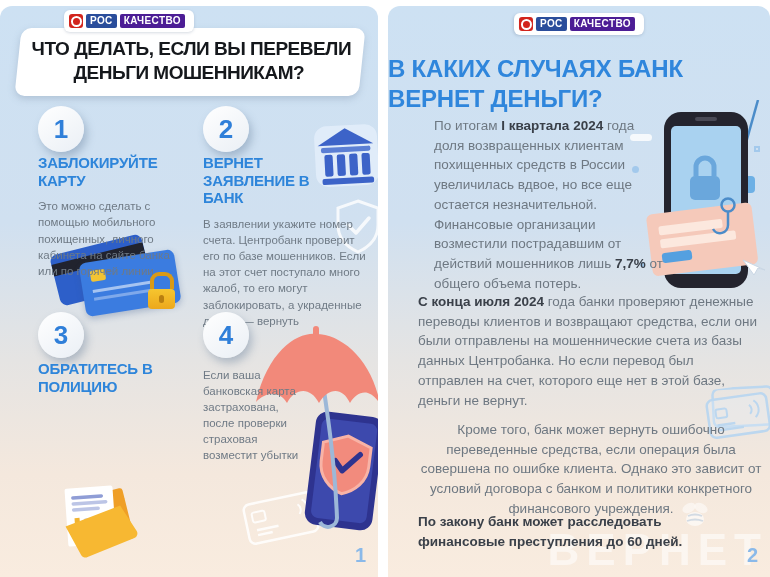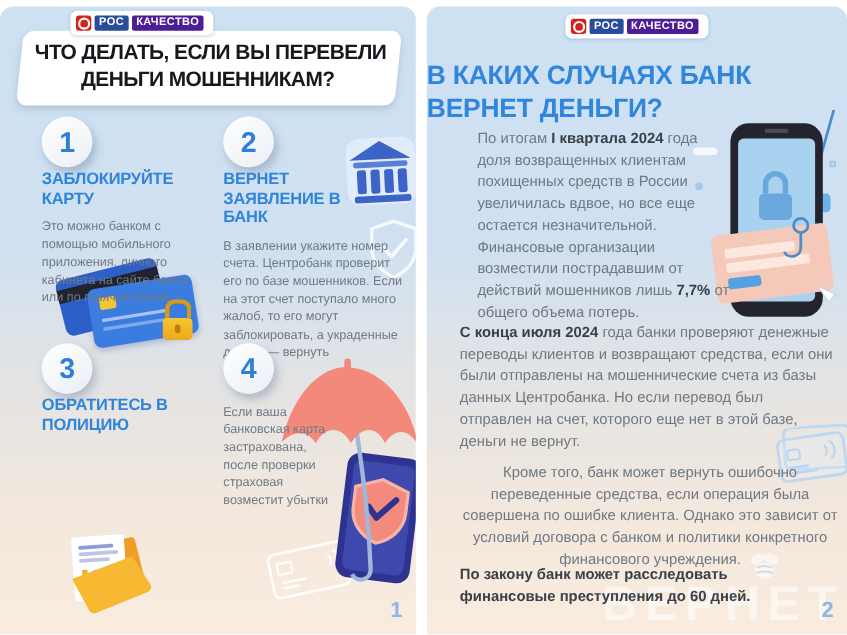--- a/index.html
+++ b/index.html
@@ -115,21 +115,21 @@
     </div>
 
     <div class="title-box">
       <span class="t">ЧТО ДЕЛАТЬ, ЕСЛИ ВЫ ПЕРЕВЕЛИ</span>
       <span class="t">ДЕНЬГИ МОШЕННИКАМ?</span>
     </div>
 
     <div class="step step1">
       <div class="step-num">1</div>
       <h3 class="step-head">ЗАБЛОКИРУЙТЕ КАРТУ</h3>
-      <p class="step-body">Это можно банком с помощью мобильного приложения, личного кабинета на сайте банка или по горячей линии</p>
+      <p class="step-body">Это можно сделать с помощью мобильного похищенных, личного кабинета на сайте банка или по горячей линии</p>
     </div>
 
     <div class="step step2">
       <div class="step-num">2</div>
       <h3 class="step-head">ВЕРНЕТ ЗАЯВЛЕНИЕ В БАНК</h3>
       <p class="step-body">В заявлении укажите номер счета. Центробанк проверит его по базе мошенников. Если на этот счет поступало много жалоб, то его могут заблокировать, а украденные деньги — вернуть</p>
     </div>
 
     <div class="step step3">
       <div class="step-num">3</div>

